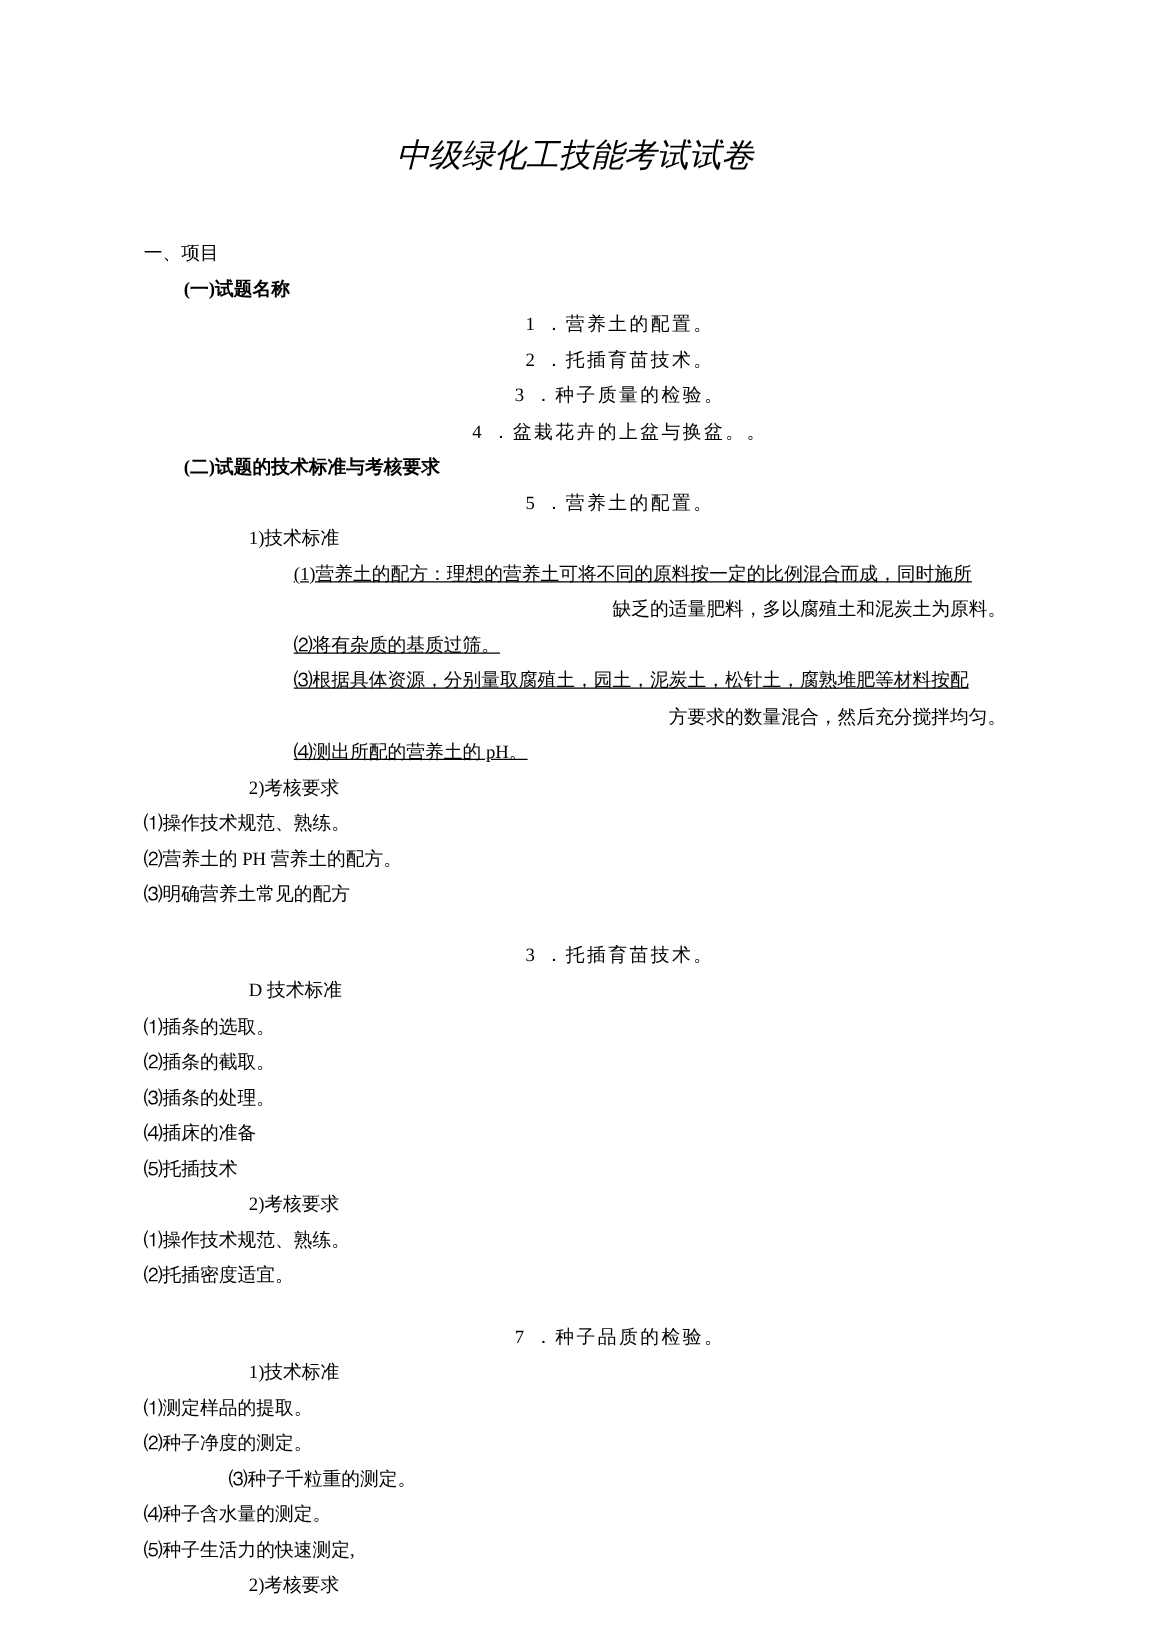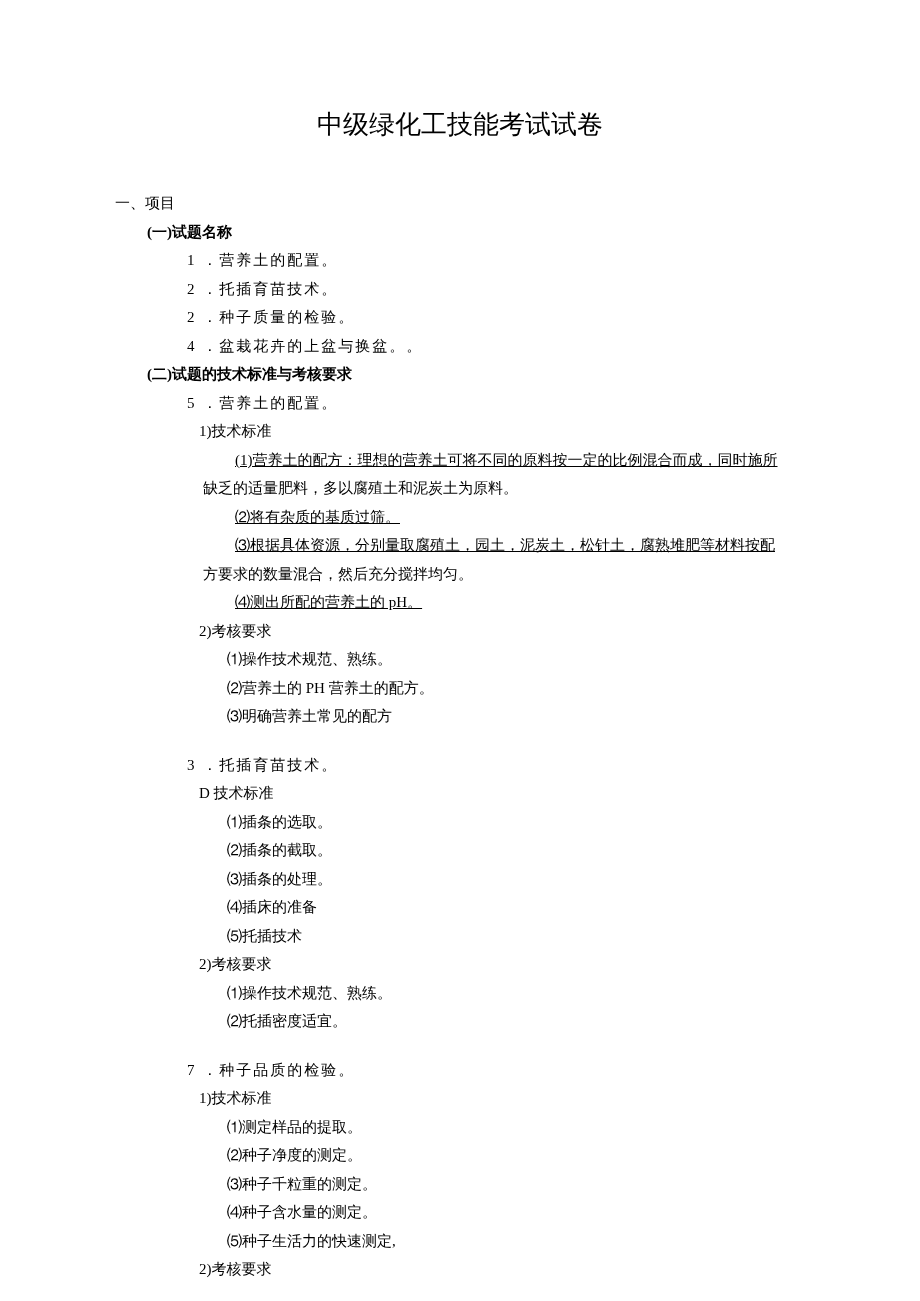--- a/index.html
+++ b/index.html
@@ -15,68 +15,70 @@
       color: #000000;
       padding: 100px 115px 60px 115px;
       width: 920px;
     }
     .title {
       text-align: center;
       font-size: 26px;
       font-weight: normal;
       margin-bottom: 40px;
       font-family: "SimSun", "宋体", serif;
+      font-style: italic;
     }
     .level-0 {
       margin-left: 0;
       font-family: Liberation Serif, serif;
     }
     .level-1 {
       margin-left: 32px;
       font-weight: bold;
     }
     .level-2 {
       margin-left: 72px;
+      text-align: center;
     }
     .level-3 {
       margin-left: 84px;
     }
     .level-4 {
-      margin-left: 112px;
     }
     .level-5 {
-      margin-left: 112px;
+      margin-left: 68px;
     }
     .para-indent {
       margin-left: 88px;
       text-indent: 32px;
       text-decoration: underline;
     }
     .para-continue {
       margin-left: 88px;
       text-indent: 0;
+      text-align: right;
     }
     .spacer {
       height: 20px;
     }
     .num-pad {
       letter-spacing: 2px;
     }
   </style>
 </head>
 <body>
 
 <h1 class="title">中级绿化工技能考试试卷</h1>
 
 <div class="level-0">一、项目</div>
 
 <div class="level-1">(一)试题名称</div>
 <div class="level-2 num-pad">1 ．营养土的配置。</div>
 <div class="level-2 num-pad">2 ．托插育苗技术。</div>
-<div class="level-2 num-pad">2 ．种子质量的检验。</div>
+<div class="level-2 num-pad">3 ．种子质量的检验。</div>
 <div class="level-2 num-pad">4 ．盆栽花卉的上盆与换盆。。</div>
 
 <div class="level-1">(二)试题的技术标准与考核要求</div>
 
 <div class="level-2 num-pad">5 ．营养土的配置。</div>
 <div class="level-3">1)技术标准</div>
 <div class="para-indent">(1)营养土的配方：理想的营养土可将不同的原料按一定的比例混合而成，同时施所</div>
 <div class="para-continue">缺乏的适量肥料，多以腐殖土和泥炭土为原料。</div>
 <div class="para-indent">⑵将有杂质的基质过筛。</div>
 <div class="para-indent">⑶根据具体资源，分别量取腐殖土，园土，泥炭土，松针土，腐熟堆肥等材料按配</div>

